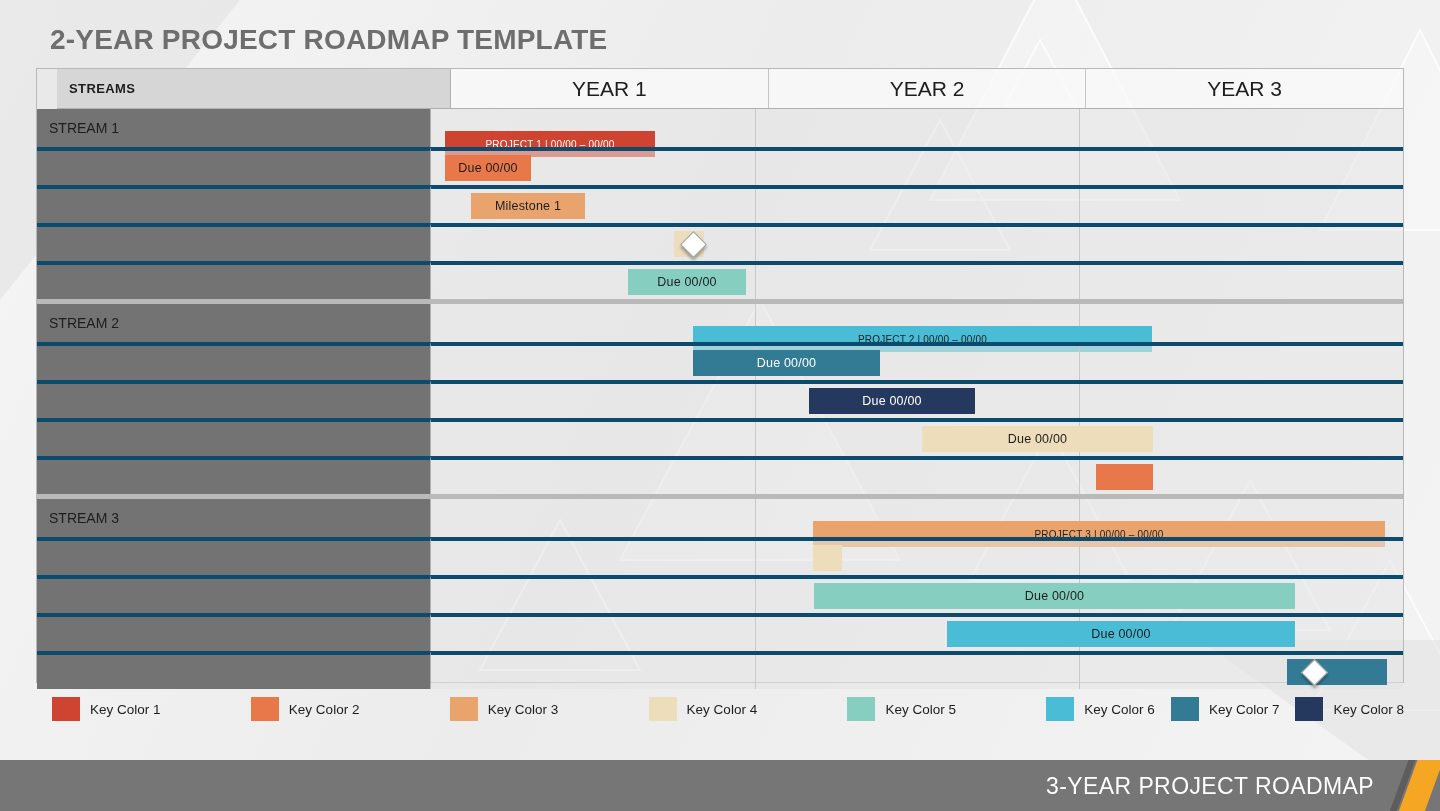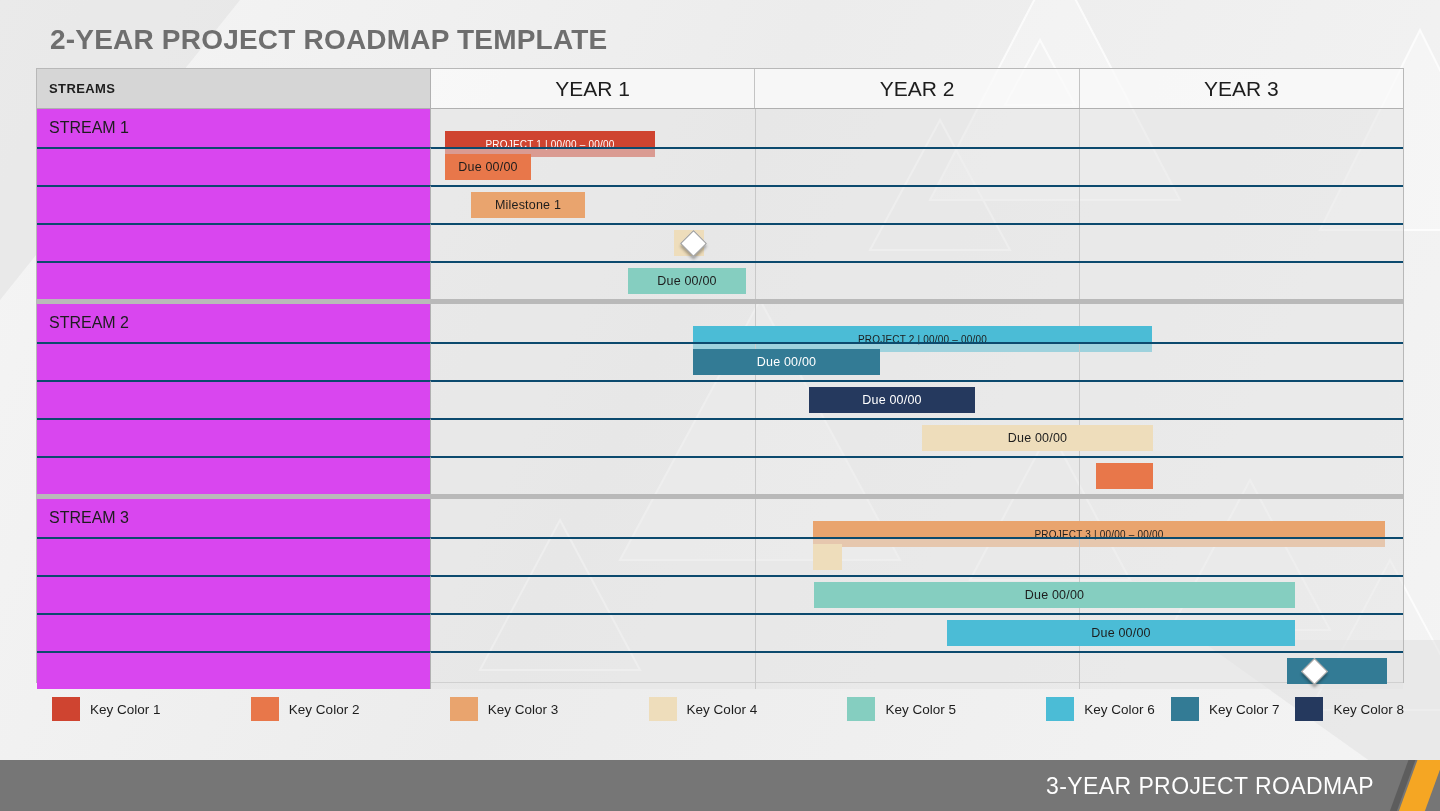--- a/index.html
+++ b/index.html
@@ -41,20 +41,21 @@
     width: 1368px;
     height: 615px;
     border: 1px solid #b8b8b8;
   }
 
   
   .hdr {
     display: flex;
     height: 40px;
     border-bottom: 1px solid #b0b0b0;
+    margin-left: 20px;
   }
   .hdr-streams {
     width: 394px;
     background: #d6d6d6;
     display: flex;
     align-items: center;
     padding-left: 12px;
     font-size: 13px;
     font-weight: bold;
     letter-spacing: .4px;
@@ -80,29 +81,29 @@
     height: 5px;
     background: #b9b9b9;
   }
 
   .row {
     display: flex;
     height: 38px;
     position: relative;
   }
   .row + .row .cell-label,
-  .row + .row .cell-grid { border-top: 2px solid #0c4a6e; }
+  .row + .row .cell-grid { border-top: 4px solid #0c4a6e; }
 
   .cell-label {
     width: 394px;
-    background: #d946ef;
+    background: #737373;
     display: flex;
     align-items: center;
     padding-left: 12px;
-    font-size: 16px;
+    font-size: 14px;
     color: #1d1d1d;
     border-right: 1px solid #b0b0b0;
     flex: 0 0 394px;
   }
   .cell-grid {
     flex: 1;
     position: relative;
     background: rgba(228,228,228,.55);
   }
   .cell-grid .ydiv {

